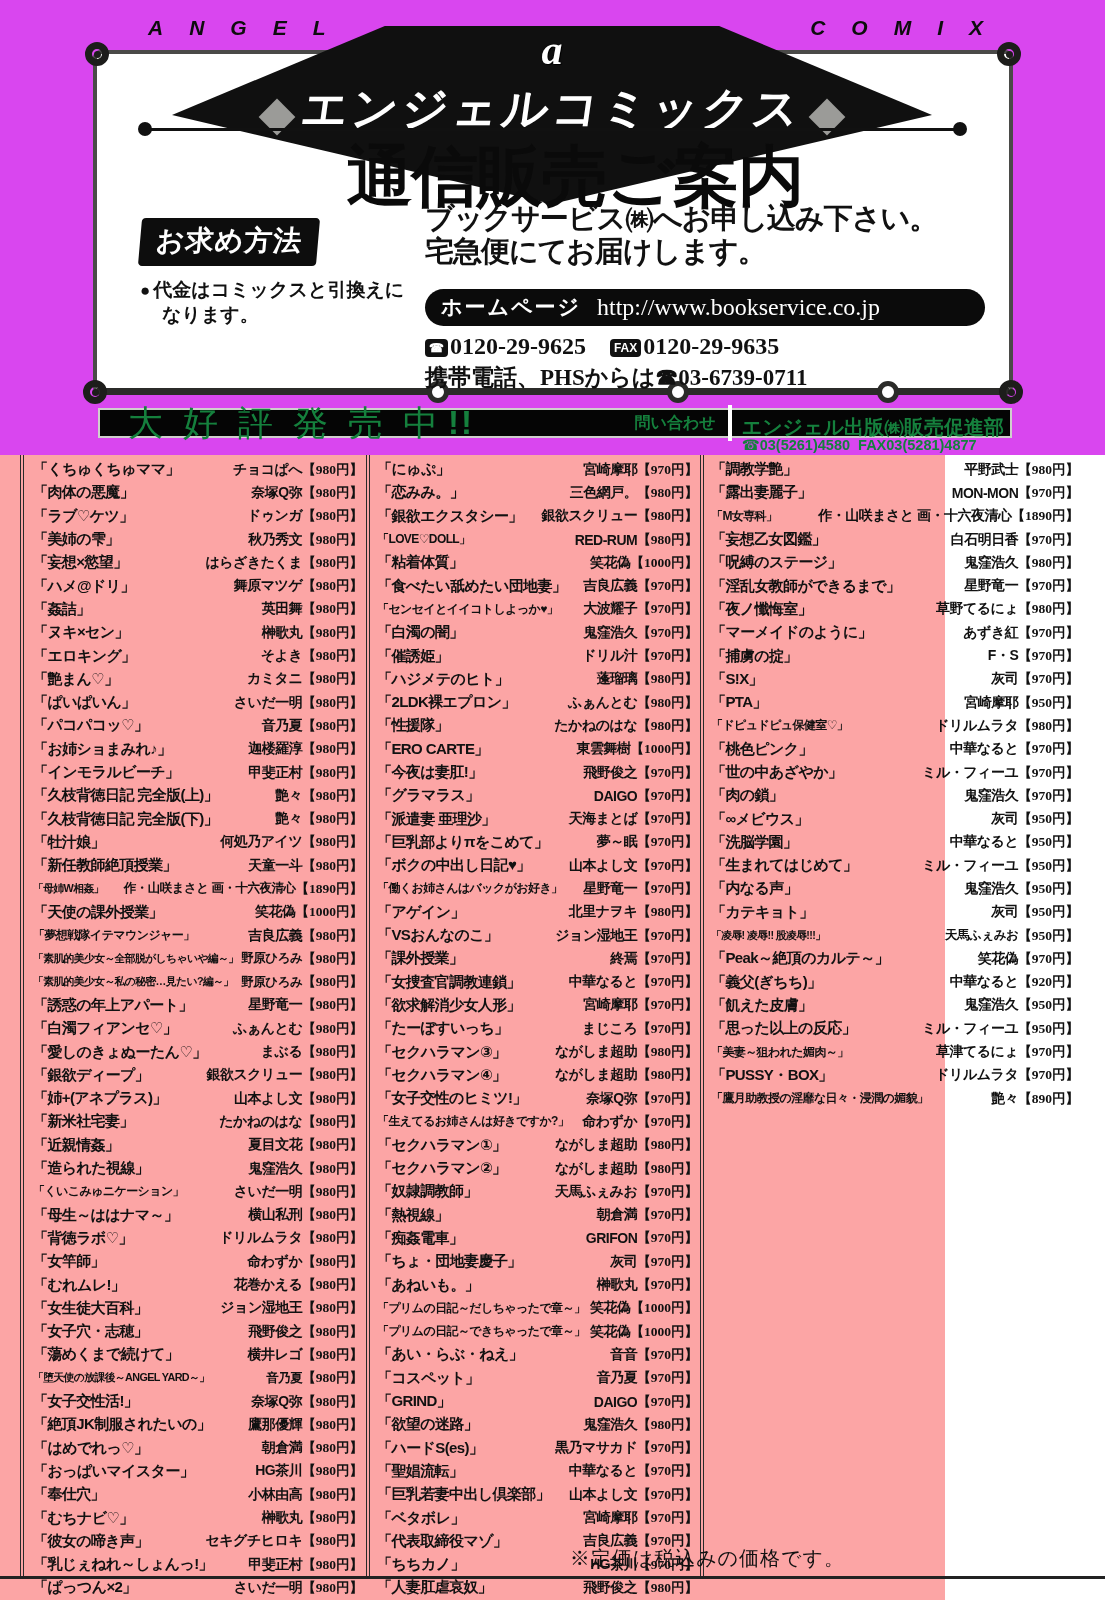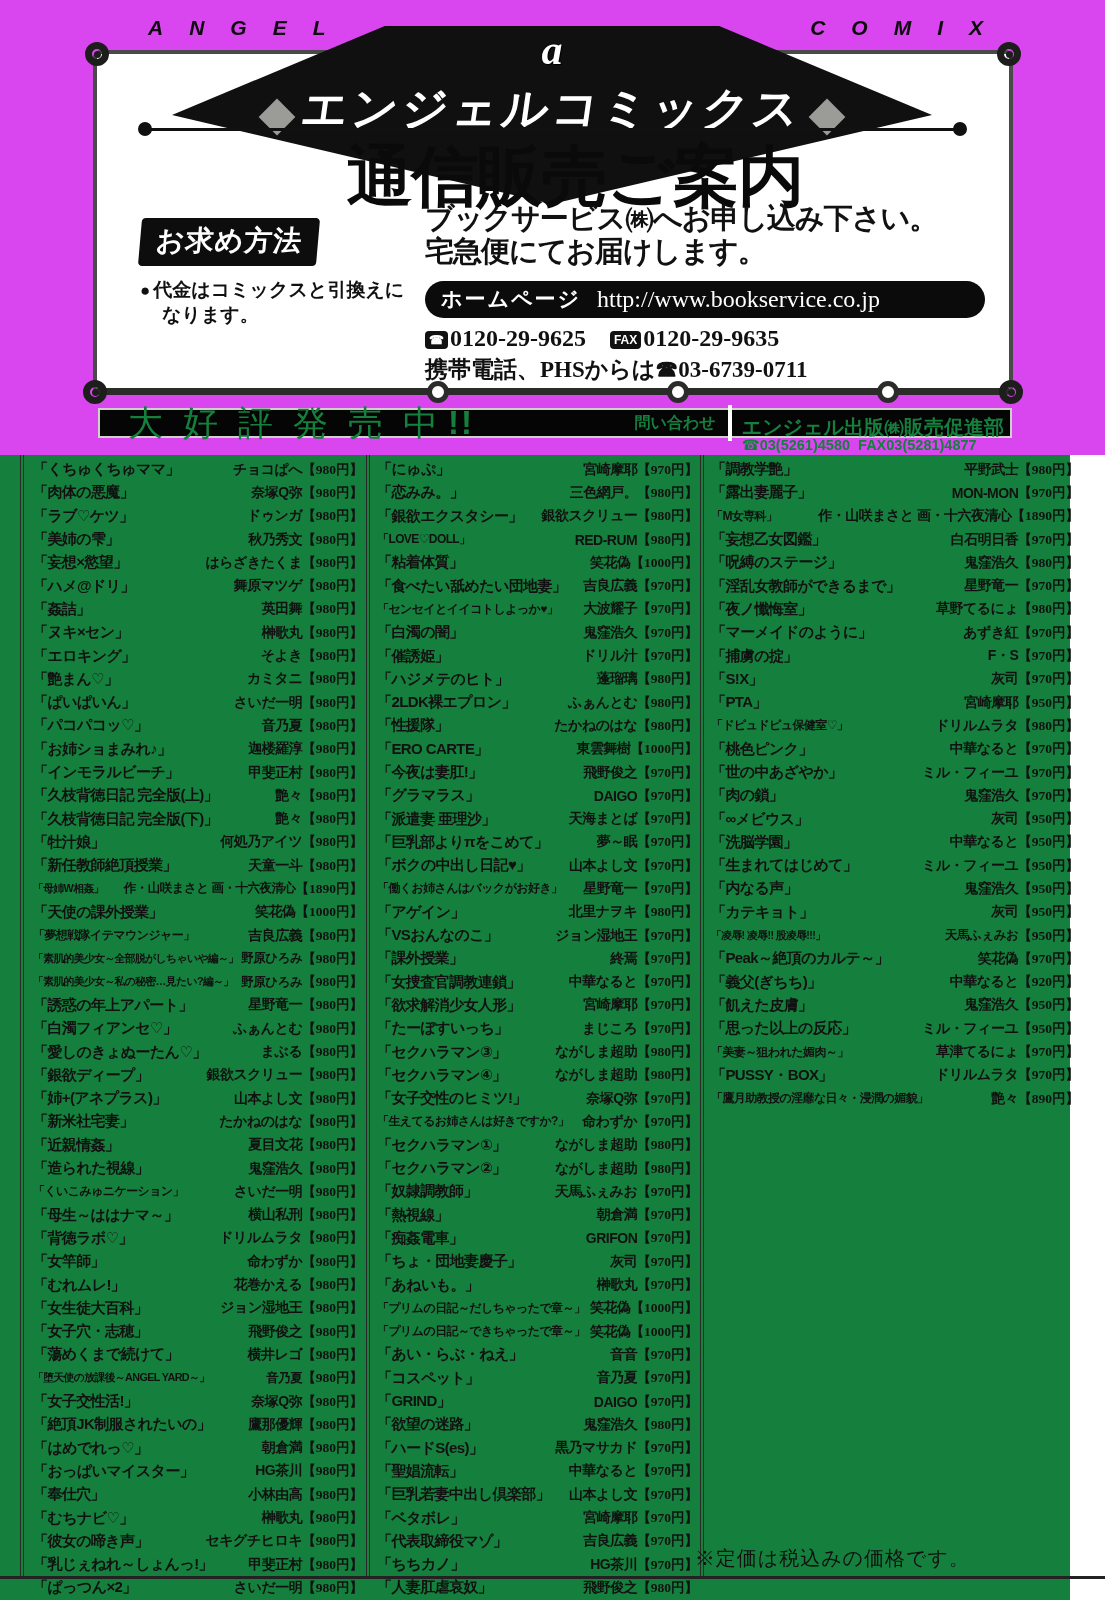--- a/index.html
+++ b/index.html
@@ -35,21 +35,21 @@
   .howto-head { display:inline-block; background:#0d0d0d; color:#fff; font-size:28px; font-weight:900;
             padding:4px 16px 6px; border-radius:4px; transform:skewX(-5deg); letter-spacing:1px; }
   .howto ul { list-style:none; margin-top:12px; font-family:"Liberation Serif","DejaVu Serif",serif;
             font-size:19px; font-weight:bold; line-height:1.3; }
   .howto li { margin-bottom:10px; padding-left:22px; text-indent:-22px; }
   .howto li::before { content:"●"; font-size:17px; margin-right:3px; }
 
   .apply { position:absolute; left:425px; top:202px; width:585px; }
   .apply .ln { font-family:"Liberation Serif","DejaVu Serif",serif; font-size:29px; font-weight:bold;
             letter-spacing:-1px; line-height:1.15; }
-  .hp-pill { margin-top:12px; background:#0b0b0b; color:#fff; border-radius:19px; height:37px;
+  .hp-pill { margin-top:20px; background:#0b0b0b; color:#fff; border-radius:19px; height:37px;
             display:flex; align-items:center; padding:0 16px; gap:16px; width:560px; }
   .hp-label { font-size:21px; font-weight:bold; letter-spacing:2px; }
   .hp-url { font-family:"Liberation Serif","DejaVu Serif",serif; font-size:24px; }
   .phones { margin-top:7px; font-family:"Liberation Serif","DejaVu Serif",serif;
             font-size:24px; font-weight:bold; letter-spacing:0px; }
   .tag { display:inline-block; background:#111; color:#fff; border-radius:4px;
             font-family:"Liberation Sans",sans-serif; font-size:12px; font-weight:bold;
             padding:2px 4px; vertical-align:middle; margin-right:2px; }
   .mobile { margin-top:2px; font-family:"Liberation Serif","DejaVu Serif",serif; font-size:23px; font-weight:bold; }
 
@@ -67,21 +67,21 @@
   .banner-title { font-family:"Liberation Serif","DejaVu Serif",serif; font-size:35px;
             letter-spacing:20px; margin-left:28px; white-space:nowrap; }
   .banner-bang { font-size:33px; font-weight:bold; letter-spacing:2px; margin-left:-10px; }
   .inquiry { font-size:16px; font-weight:bold; margin-left:auto; margin-right:12px; }
   .banner-sep { width:4px; height:36px; background:#fff; margin-right:10px; }
   .contact { line-height:1.05; padding-right:6px;margin-top:25px; }
   .contact .nm { font-size:20px; font-weight:900; letter-spacing:0px; }
   .contact .tel { font-size:14.5px; font-weight:bold; }
 
   
-  .list { position:absolute; left:0; top:455px; width:1070px; height:1145px; background:#15803d; }
+  .list { position:absolute; left:0; top:455px; width:945px; height:1145px; background:#fca5a5; }
   .vline { position:absolute; top:0; height:1122px; width:4px;
            border-left:1.6px solid #2a2a2a; border-right:1.6px solid #2a2a2a; }
   .vl1 { left:20px; } .vl2 { left:366px; } .vl3 { left:700px; }
   .col { position:absolute; top:3px; }
   #col-1 { left:33px;  width:330px; }
   #col-2 { left:377px; width:321px; }
   #col-3 { left:711px; width:368px; }
   .row { height:23.3px; display:flex; justify-content:space-between; align-items:center;
          white-space:nowrap; overflow:hidden; }
   .bt { font-weight:bold; font-size:15px; letter-spacing:-0.6px; }

